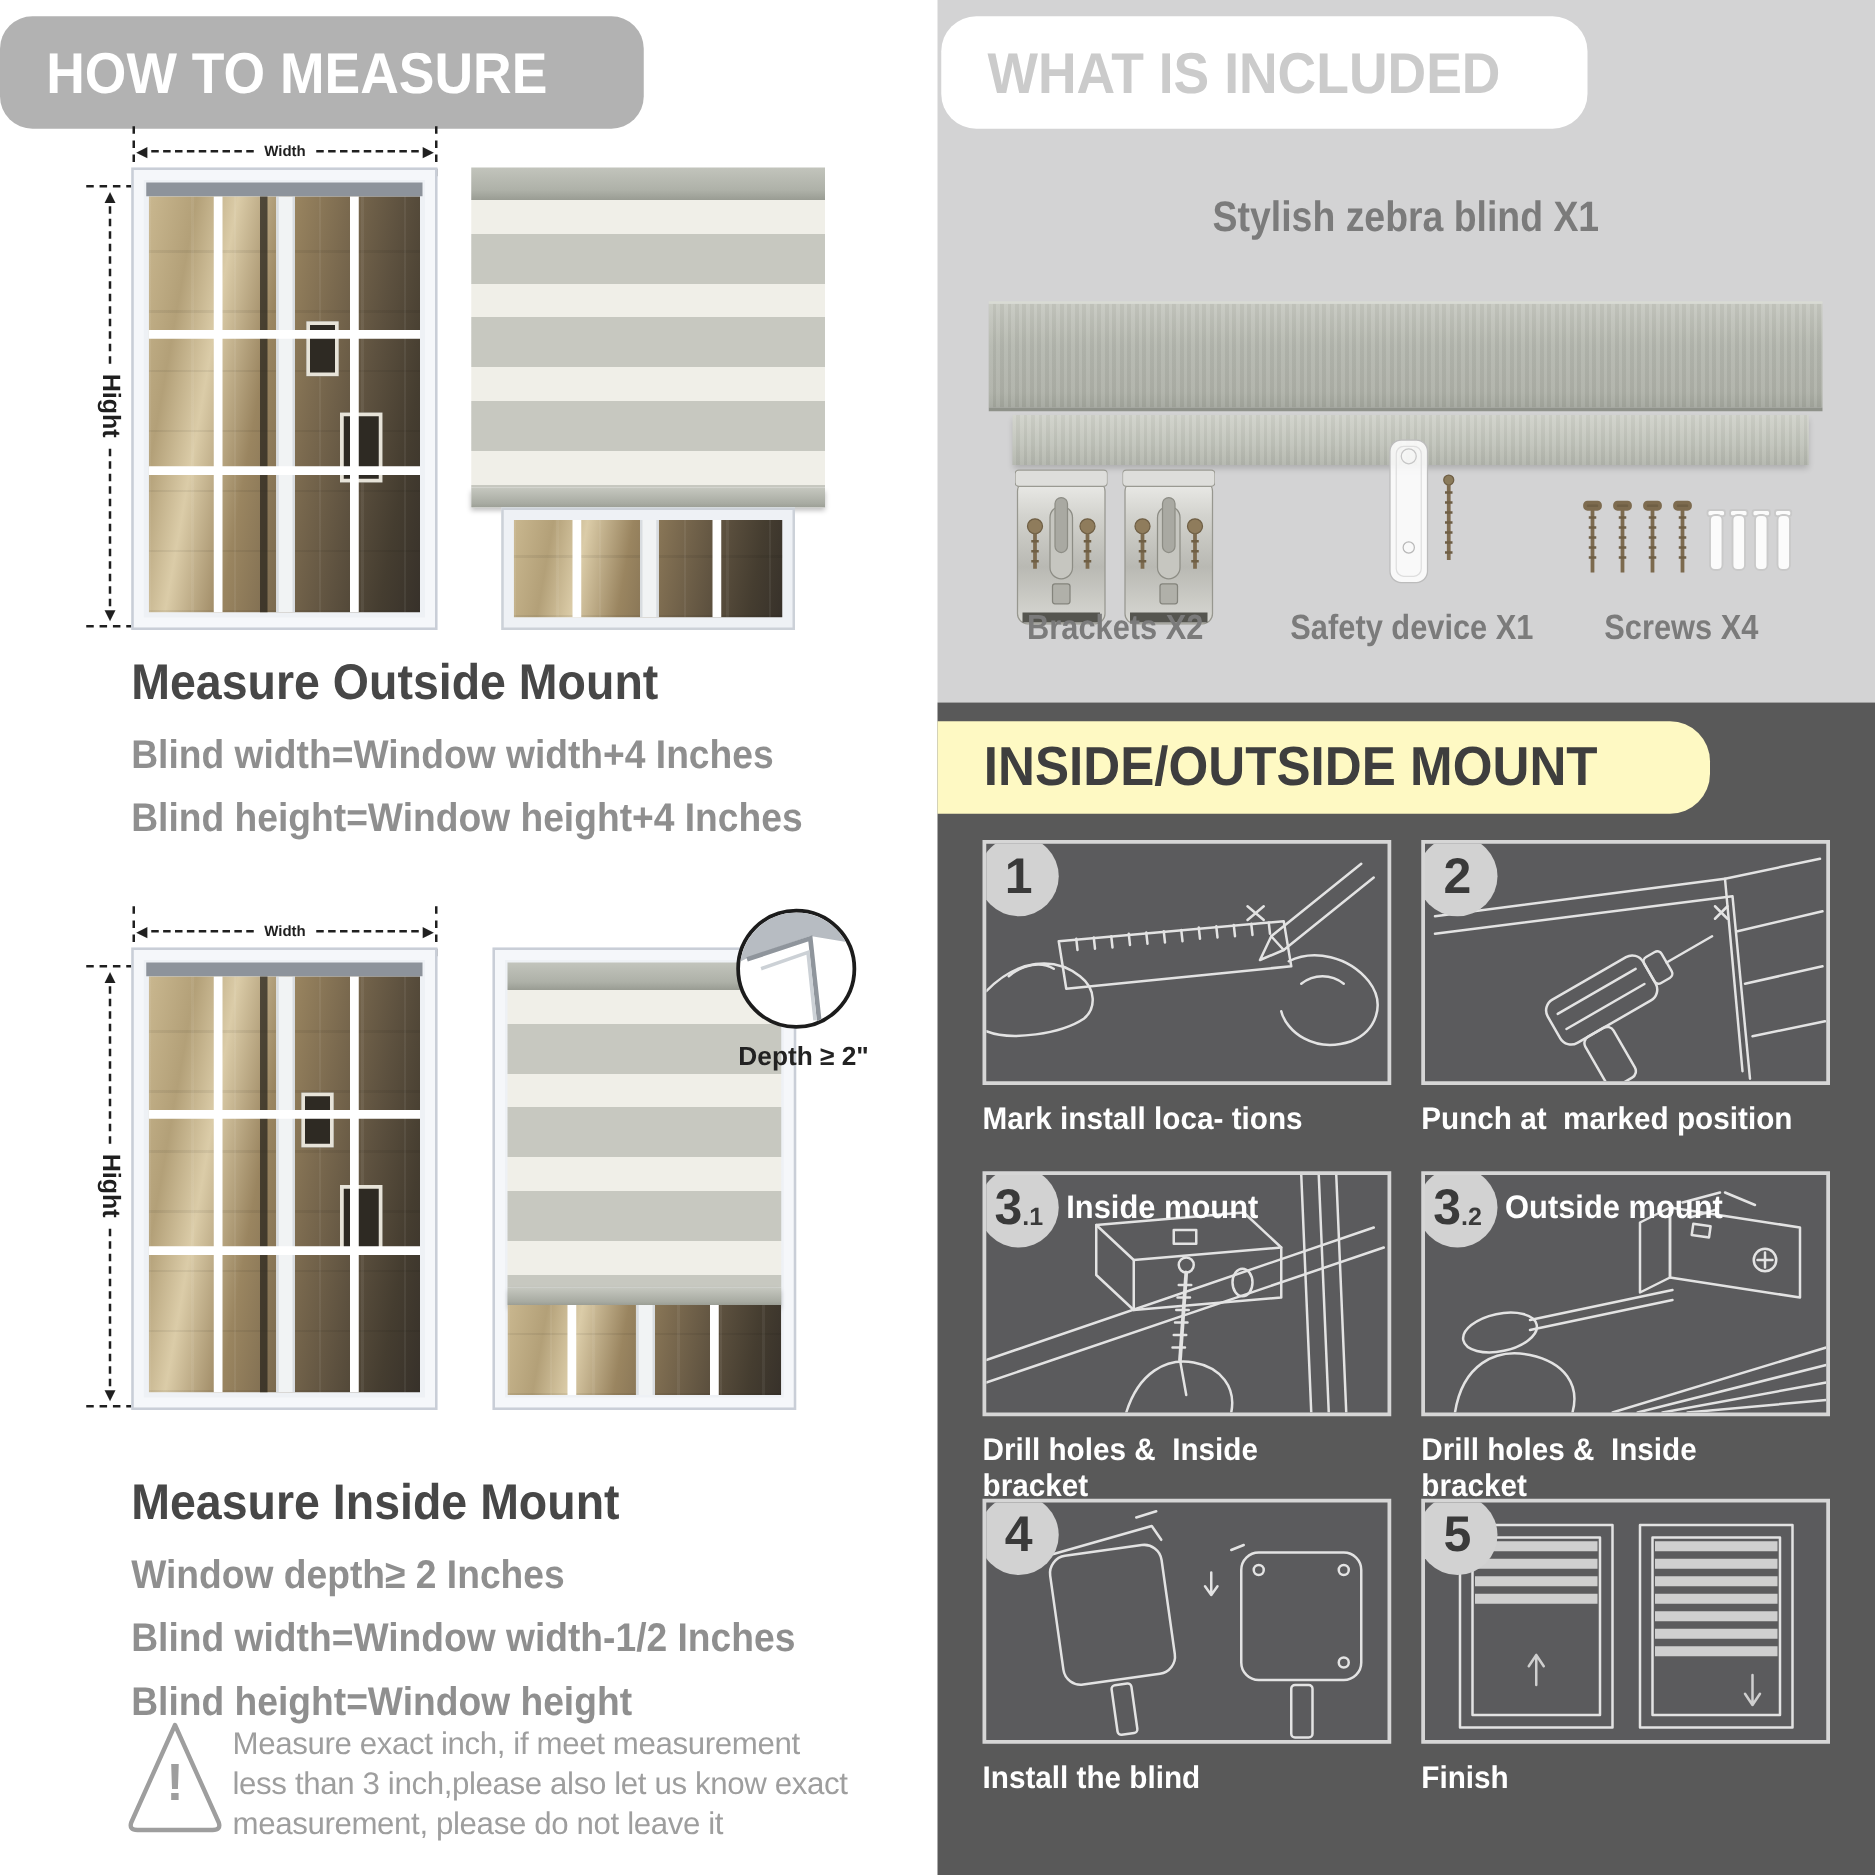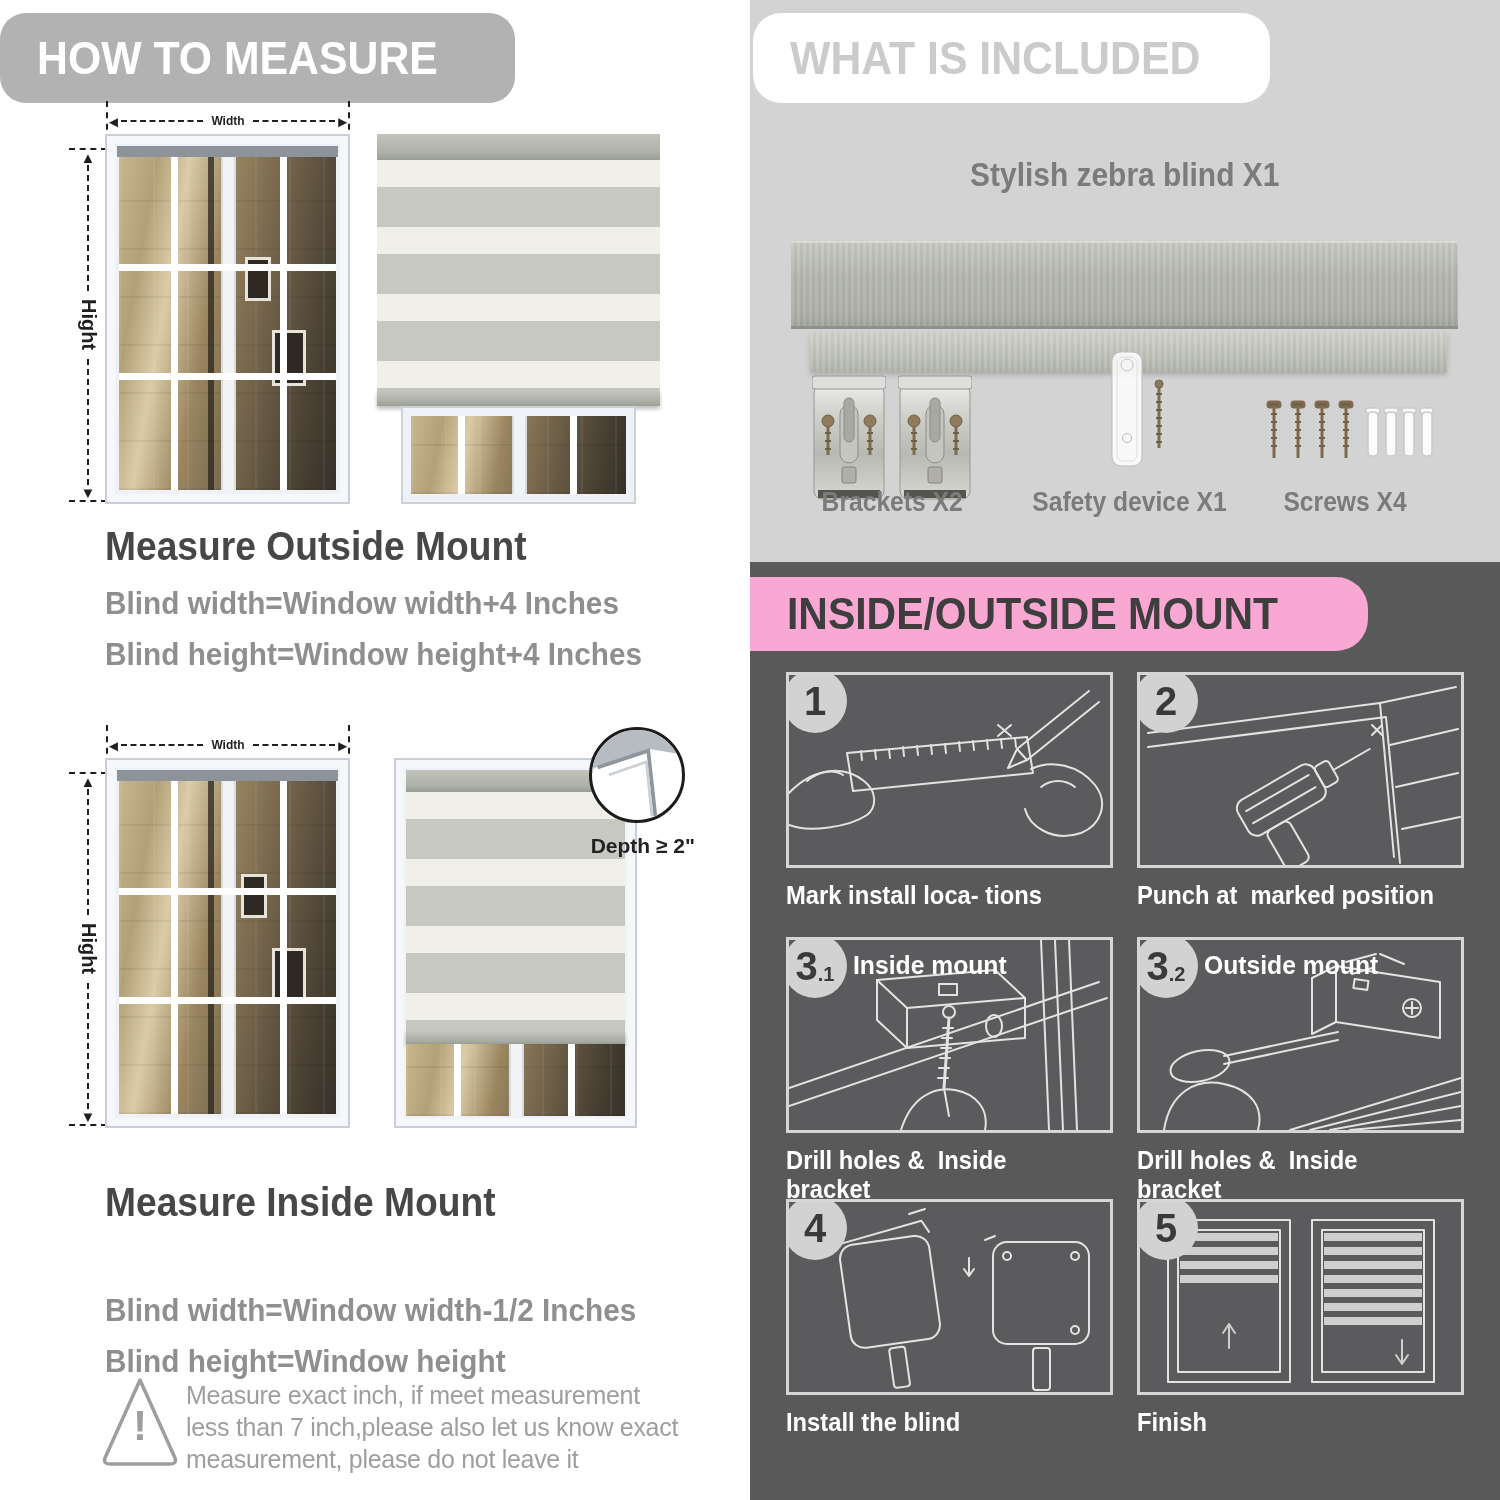--- a/index.html
+++ b/index.html
@@ -14,21 +14,21 @@
   .cond-c { display:inline-block; transform:scaleX(0.88); transform-origin:center; white-space:nowrap; }
 
   
   .pill {
     position:absolute; height:90px; line-height:90px; padding-left:37px;
     font-size:46px; font-weight:bold; letter-spacing:0;
   }
   .pill-left { left:0; top:13px; width:515px; background:#b2b2b2; color:#ffffff; border-radius:26px; }
   .pill-included { left:753px; top:13px; width:517px; background:#ffffff; color:#cbcbcb; border-radius:28px; }
   .pill-mount { left:750px; top:577px; width:618px; height:74px; line-height:74px;
-    background:#f9a8d4; color:#3e3e3e; border-radius:0 32px 32px 0; font-size:44px; }
+    background:#fef9c3; color:#3e3e3e; border-radius:0 32px 32px 0; font-size:44px; }
 
   
   .panel-light { position:absolute; left:750px; top:0; width:750px; height:562px; background:#d3d3d4; }
   .panel-dark  { position:absolute; left:750px; top:562px; width:750px; height:938px; background:#595959; }
 
   
   .meas-h { position:absolute; display:flex; align-items:center; height:24px; color:#1f1f1f; }
   .meas-h .dash { flex:1; height:0; border-top:2px dashed #1f1f1f; }
   .meas-h .ar { font-size:15px; line-height:1; }
   .meas-h .lbl { font-size:12px; font-weight:bold; padding:0 8px; white-space:nowrap; }
@@ -248,35 +248,38 @@
       <polygon points="0,0 96,0 96,26 60,20 8,38 0,42" fill="#b7bcc2"></polygon>
       <path d="M6,40 L60,22 L68,96" stroke="#8f959c" stroke-width="4" fill="none"></path>
       <path d="M18,48 L58,34 L64,92" stroke="#ccd1d6" stroke-width="3" fill="none"></path>
     </svg>
   </div>
   <div class="depth-label" style="left:545px; top:834px; width:150px; text-align:right;">Depth ≥ 2"</div>
 
   <div class="h-measure" style="left:105px; top:1180px;">
     <span class="cond">Measure Inside Mount</span>
   </div>
+  <div class="body-line" style="left:105px; top:1241px;">
+    <span class="cond">Window depth≥ 2 Inches</span>
+  </div>
   <div class="body-line" style="left:105px; top:1292px;">
     <span class="cond">Blind width=Window width-1/2 Inches</span>
   </div>
   <div class="body-line" style="left:105px; top:1343px;">
     <span class="cond">Blind height=Window height</span>
   </div>
 
   <div class="warn-wrap" style="left:100px; top:1372px; width:80px; height:98px;">
     <svg viewBox="0 0 80 98" width="80" height="98">
       <path d="M40,8 L75,86 Q77,92 70,92 L10,92 Q3,92 5,86 Z" fill="none" stroke="#9e9e9e" stroke-width="3.5" stroke-linejoin="round"></path>
     </svg>
     <span style="position:absolute; left:0; top:30px; width:80px; text-align:center;
                  font-size:42px; font-weight:bold; color:#9e9e9e;">!</span>
   </div>
-  <div class="warn-text" style="left:186px; top:1379px;">Measure exact inch, if meet measurement less than 7 inch,please also let us know exact measurement, please do not leave it</div>
+  <div class="warn-text" style="left:186px; top:1379px;">Measure exact inch, if meet measurement less than 3 inch,please also let us know exact measurement, please do not leave it</div>
 
   <div class="pill pill-included">
     <span class="cond">WHAT IS INCLUDED</span>
   </div>
 
   <div class="blind-name">
     <span class="cond-c">Stylish zebra blind X1</span>
   </div>
   <div class="bar-top"></div>
   <div class="bar-bottom"></div>

